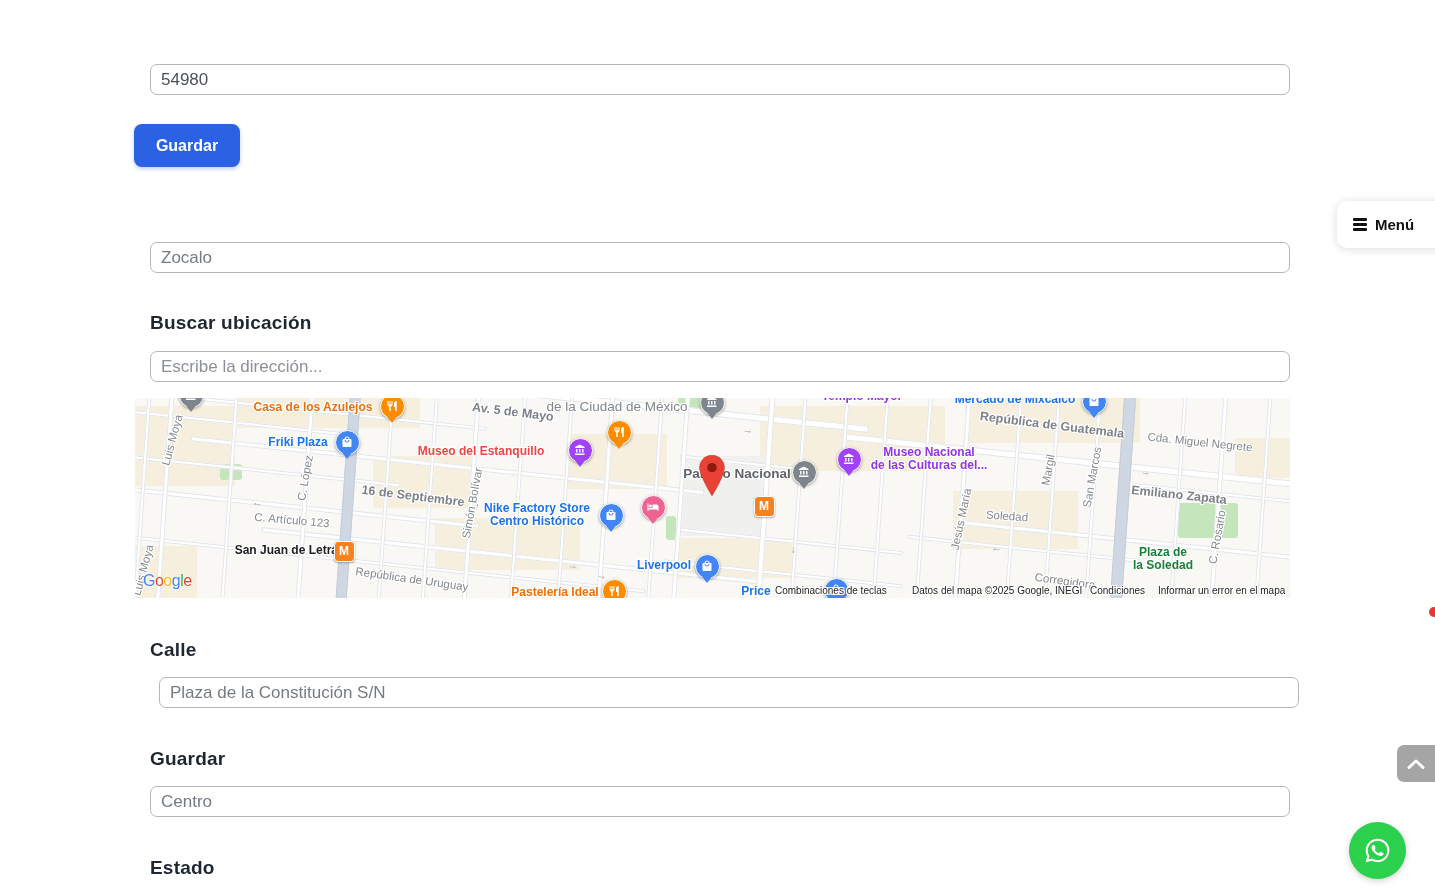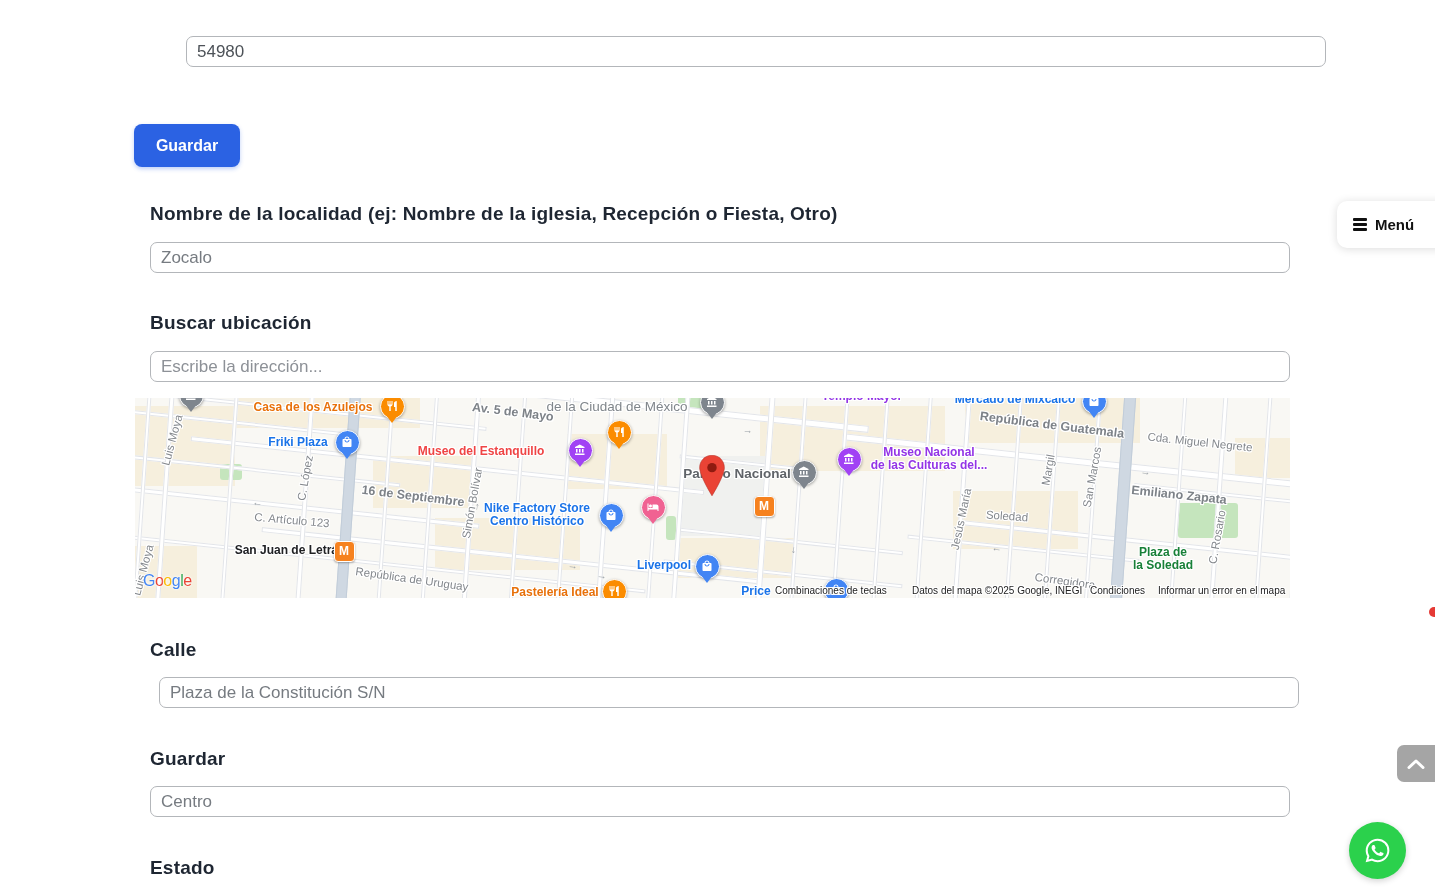--- a/index.html
+++ b/index.html
@@ -66,24 +66,23 @@
         display:flex;align-items:center;justify-content:center;z-index:25;cursor:pointer;
         box-shadow:0 2px 6px rgba(0,0,0,.18);}
   .red-dot{position:absolute;top:607px;right:-4px;width:10px;height:10px;border-radius:50%;background:#e53935;z-index:25;}
 </style>
 </head>
 <body>
 
 <div class="viewport">
 
 
-  <input class="fld dark" style="top: 36px; margin-left: 36px;" value="54980">
+  <input class="fld dark" style="top: 64px;" value="54980">
   <button class="save">Guardar</button>
 
-  <h2 class="hlabel" style="top:203px">Nombre de la localidad (ej: Nombre de la iglesia, Recepción o Fiesta, Otro)</h2>
   <input class="fld" style="top: 242px;" value="Zocalo">
 
   <h2 class="hlabel" style="top:312px">Buscar ubicación</h2>
   <input class="fld" style="top: 351px;" placeholder="Escribe la dirección...">
 
   <div id="map">
       <div class="blk" style="left: 0px; top: 8px; width: 100px; height: 80px; background: rgb(246, 239, 221);"></div>
       <div class="blk" style="left: 100px; top: 0px; width: 185px; height: 30px; background: rgb(246, 239, 221);"></div>
       <div class="blk" style="left: 238px; top: 58px; width: 100px; height: 52px; background: rgb(246, 239, 221);"></div>
       <div class="blk" style="left: 625px; top: 8px; width: 185px; height: 65px; background: rgb(246, 239, 221);"></div>

